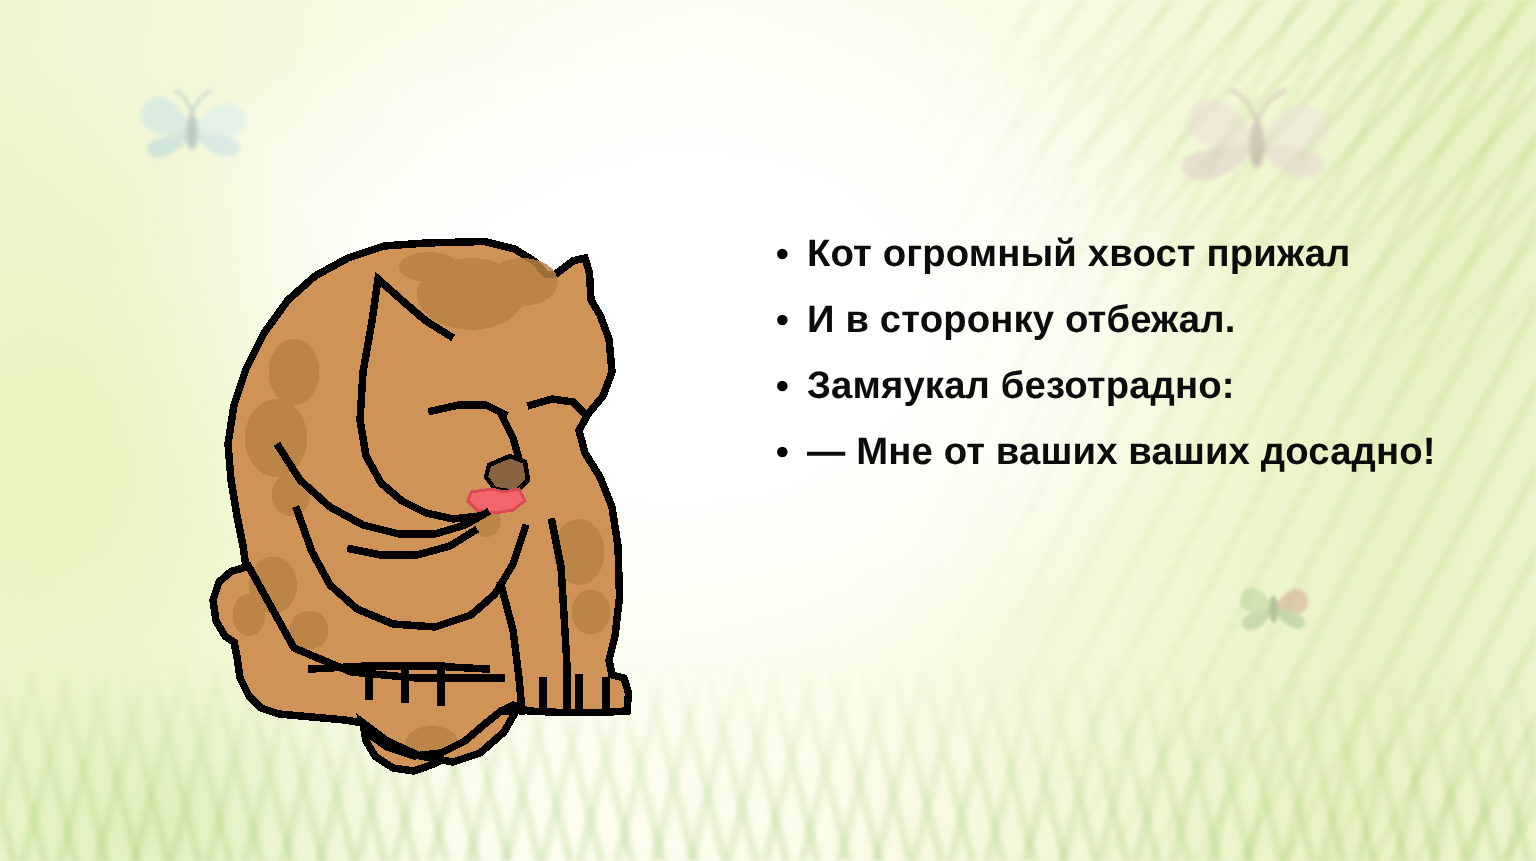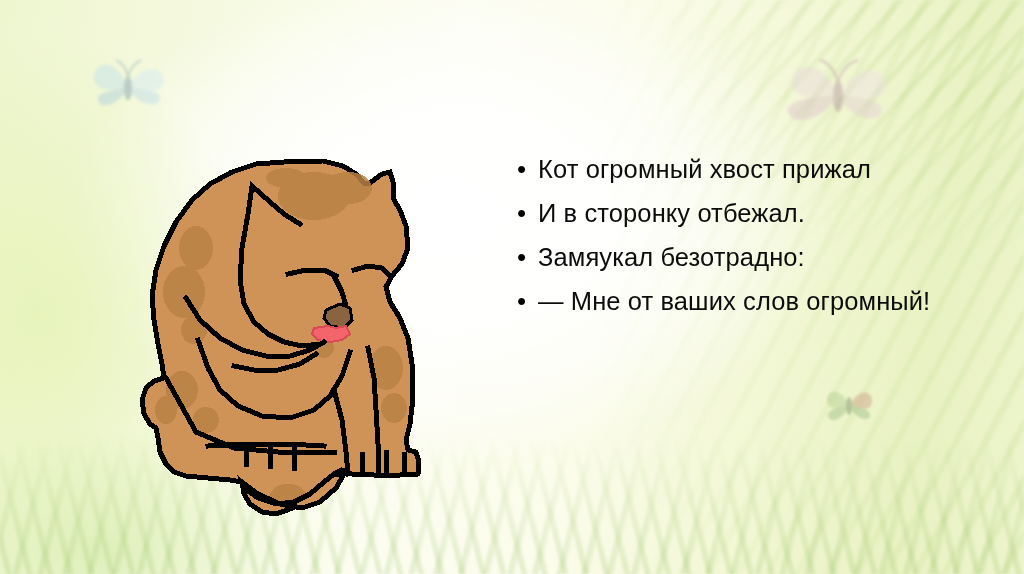--- a/index.html
+++ b/index.html
@@ -139,21 +139,21 @@
     font-size: 26px;
     line-height: 38px;
     text-align: left;
     padding-left: 9px;
     box-sizing: border-box;
   }
   .verse-text {
     flex: 1 1 auto;
     color: #0c0c0c;
     font-size: 25.5px;
-    font-weight: normal;
+    font-weight: bold;
     line-height: 38px;
     letter-spacing: 0.1px;
   }
 </style>
 </head>
 <body>
 
 <div id="slide">
 
   <div class="bg-layer bg-base"></div>
@@ -347,18 +347,18 @@
       <span class="verse-text">И в сторонку отбежал.</span>
     </div>
 
     <div class="verse-line">
       <span class="verse-bullet">•</span>
       <span class="verse-text">Замяукал безотрадно:</span>
     </div>
 
     <div class="verse-line">
       <span class="verse-bullet">•</span>
-      <span class="verse-text">— Мне от ваших слов огромный!</span>
+      <span class="verse-text">— Мне от ваших ваших досадно!</span>
     </div>
 
   </div>
 
 </div>
 
 </body></html>

